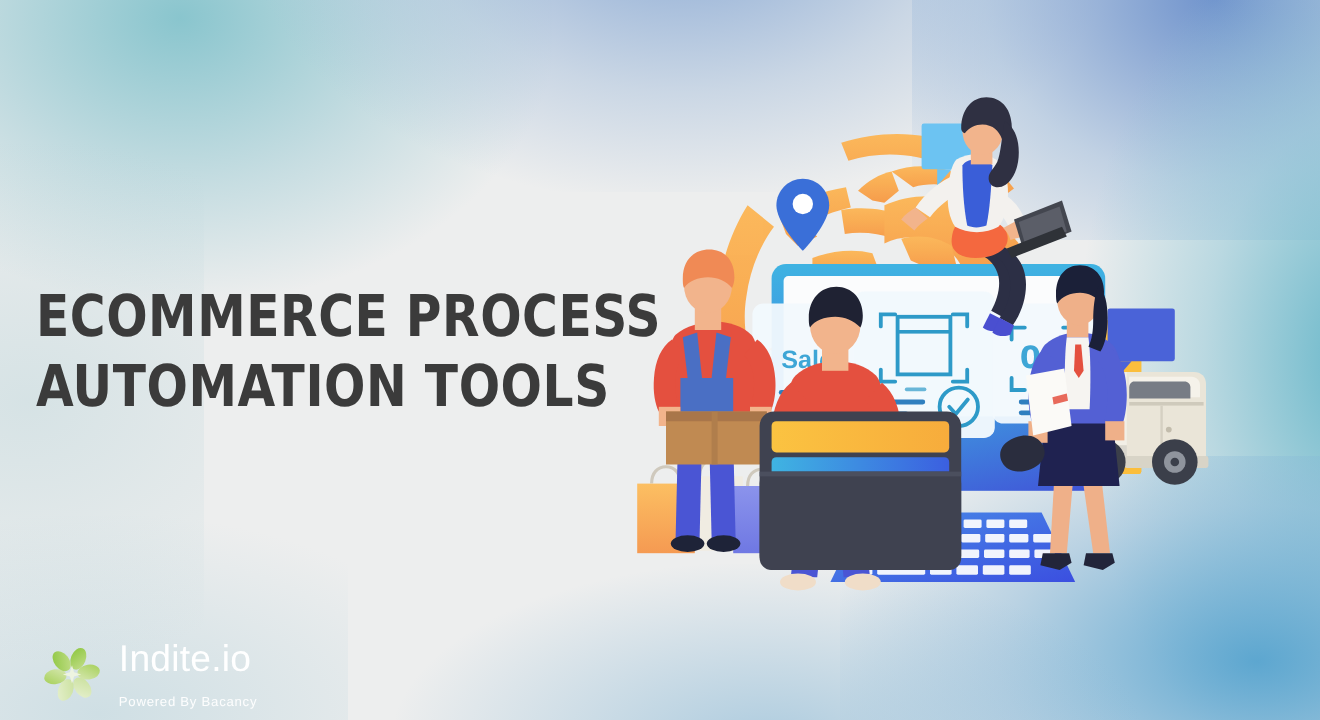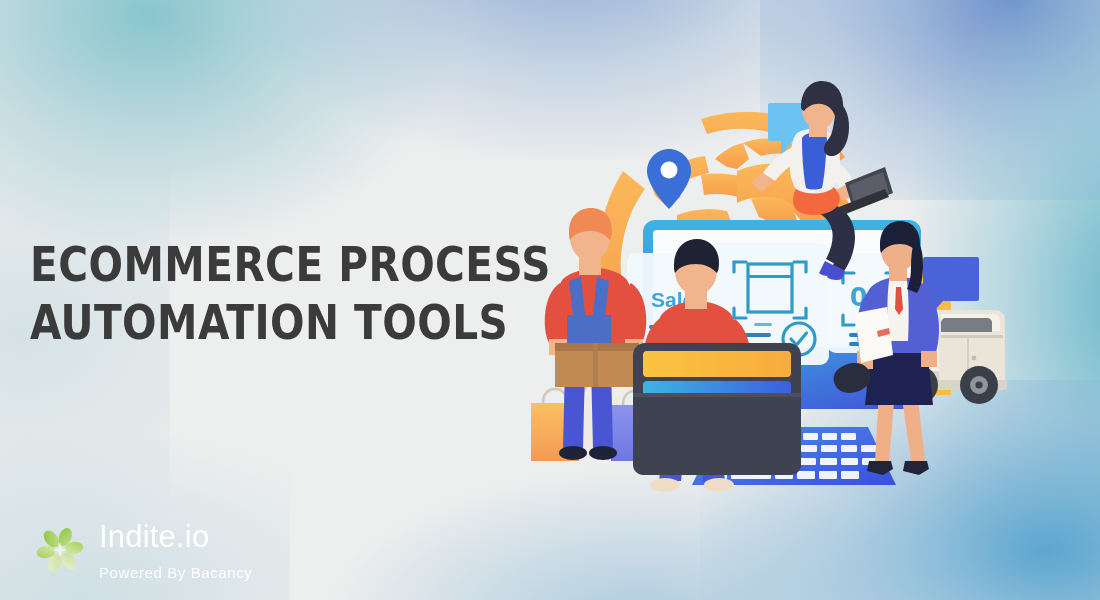--- a/index.html
+++ b/index.html
@@ -38,25 +38,25 @@
     font-weight:bold;
     font-size:48px;line-height:58px;
     letter-spacing:.5px;
     color:#3b3b3b;
     text-transform:uppercase;
     transform:scaleX(.94);transform-origin:left center;
   }
   #headline .ln{display:block;white-space:nowrap;}
 
   
-  #logo{position:absolute;left:33px;top:520px;display:flex;align-items:center;gap:12px;}
+  #logo{position:absolute;left:33px;top:532px;display:flex;align-items:center;gap:12px;}
   #logo-mark{width:54px;height:54px;position:relative;flex:0 0 auto;}
   #logo-text{position:relative;top:1px;}
   #logo-name{font-size:31px;line-height:31px;color:#ffffff;font-weight:400;letter-spacing:.2px;}
-  #logo-tag{font-size:15px;line-height:14px;color:#ffffff;letter-spacing:.6px;margin-top:14px;opacity:.96;}
+  #logo-tag{font-size:11px;line-height:14px;color:#ffffff;letter-spacing:.6px;margin-top:14px;opacity:.96;}
 
   
   #art{position:absolute;left:505px;top:75px;width:560px;height:430px;}
   #art svg{display:block;width:560px;height:430px;}
 </style>
 </head>
 <body>
 
 <div id="banner">
 

